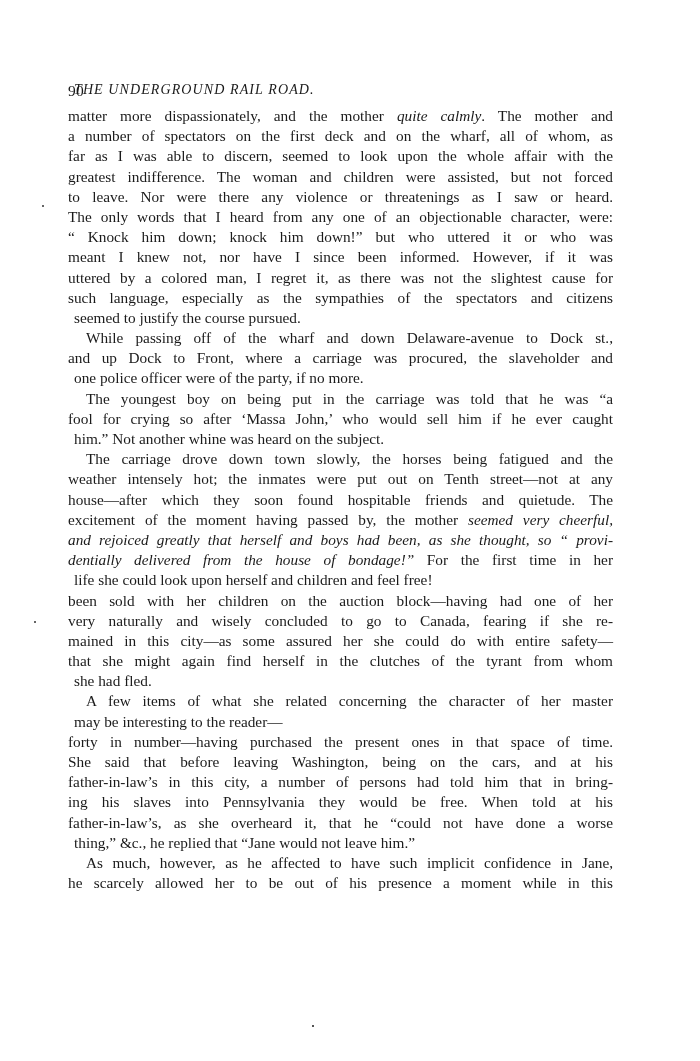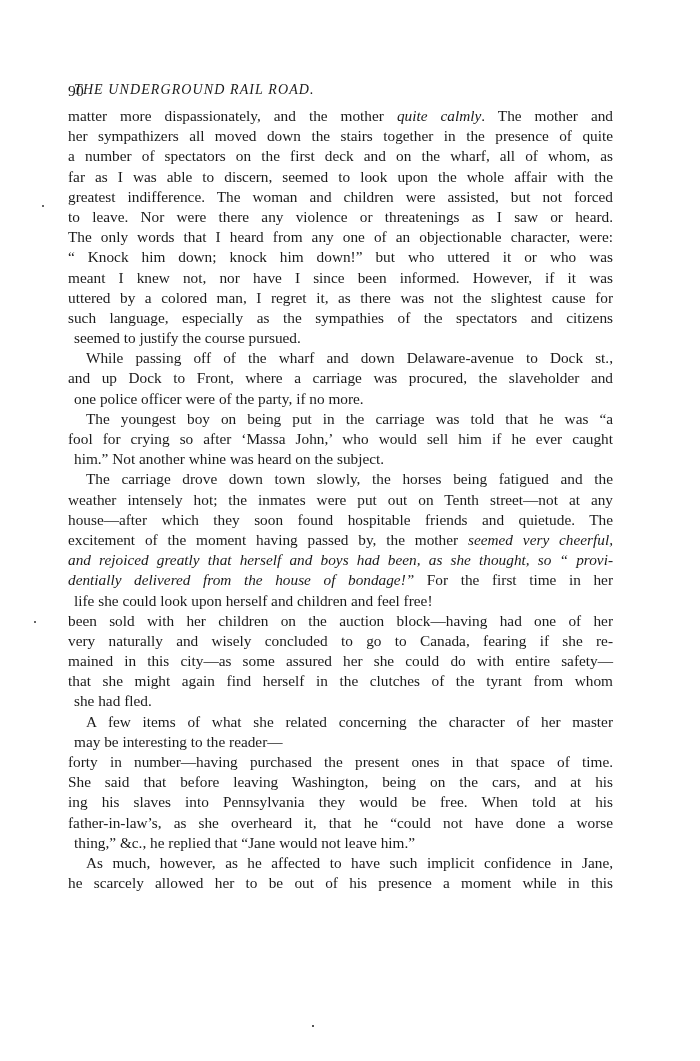--- a/index.html
+++ b/index.html
@@ -80,21 +80,20 @@
 <body>
 
 <div class="page">
   <div class="running-head">
     <span class="page-number">90</span>
     <span class="book-title">THE UNDERGROUND RAIL ROAD.</span>
   </div>
 
   <div class="body-text" id="body-text">
       <div class="line"><span>matter more dispassionately, and the mother </span><span class="it">quite calmly</span><span>.   The mother and</span></div>
-      <div class="line"><span>her sympathizers all moved down the stairs together in the presence of quite</span></div>
       <div class="line"><span>a number of spectators on the first deck and on the wharf, all of whom, as</span></div>
       <div class="line"><span>far as I was able to discern, seemed to look upon the whole affair with the</span></div>
       <div class="line"><span>greatest indifference.  The woman and children were assisted, but not forced</span></div>
       <div class="line"><span>to leave.  Nor were there any violence or threatenings as I saw or heard.</span></div>
       <div class="line"><span>The only words that I heard from any one of an objectionable character, were:</span></div>
       <div class="line"><span>“ Knock him down; knock him down!” but who uttered it or who was</span></div>
       <div class="line"><span>meant I knew not, nor have I since been informed.  However, if it was</span></div>
       <div class="line"><span>uttered by a colored man, I regret it, as there was not the slightest cause for</span></div>
       <div class="line"><span>such language, especially as the sympathies of the spectators and citizens</span></div>
       <div class="line last"><span>seemed to justify the course pursued.</span></div>
@@ -113,20 +112,21 @@
       <div class="line last"><span>life she could look upon herself and children and feel free!</span></div>
       <div class="line"><span>been sold with her children on the auction block—having had one of her</span></div>
       <div class="line"><span>very naturally and wisely concluded to go to Canada, fearing if she re-</span></div>
       <div class="line"><span>mained in this city—as some assured her she could do with entire safety—</span></div>
       <div class="line"><span>that she might again find herself in the clutches of the tyrant from whom</span></div>
       <div class="line last"><span>she had fled.</span></div>
       <div class="line indent"><span>A few items of what she related concerning the character of her master</span></div>
       <div class="line last"><span>may be interesting to the reader—</span></div>
       <div class="line"><span>forty in number—having purchased the present ones in that space of time.</span></div>
       <div class="line"><span>She said that before leaving Washington, being on the cars, and at his</span></div>
+      <div class="line"><span>father-in-law’s in this city, a number of persons had told him that in bring-</span></div>
       <div class="line"><span>ing his slaves into Pennsylvania they would be free.  When told at his</span></div>
       <div class="line"><span>father-in-law’s, as she overheard it, that he “could not have done a worse</span></div>
       <div class="line last"><span>thing,” &amp;c., he replied that “Jane would not leave him.”</span></div>
       <div class="line indent"><span>As much, however, as he affected to have such implicit confidence in Jane,</span></div>
       <div class="line"><span>he scarcely allowed her to be out of his presence a moment while in this</span></div>
     </div>
 
   <span class="mark" style="left:42px; top:205px;"></span>
   <span class="mark" style="left:34px; top:621px;"></span>
   <span class="mark" style="left:312px; top:1025px; width:1.5px; height:1.5px;"></span>

